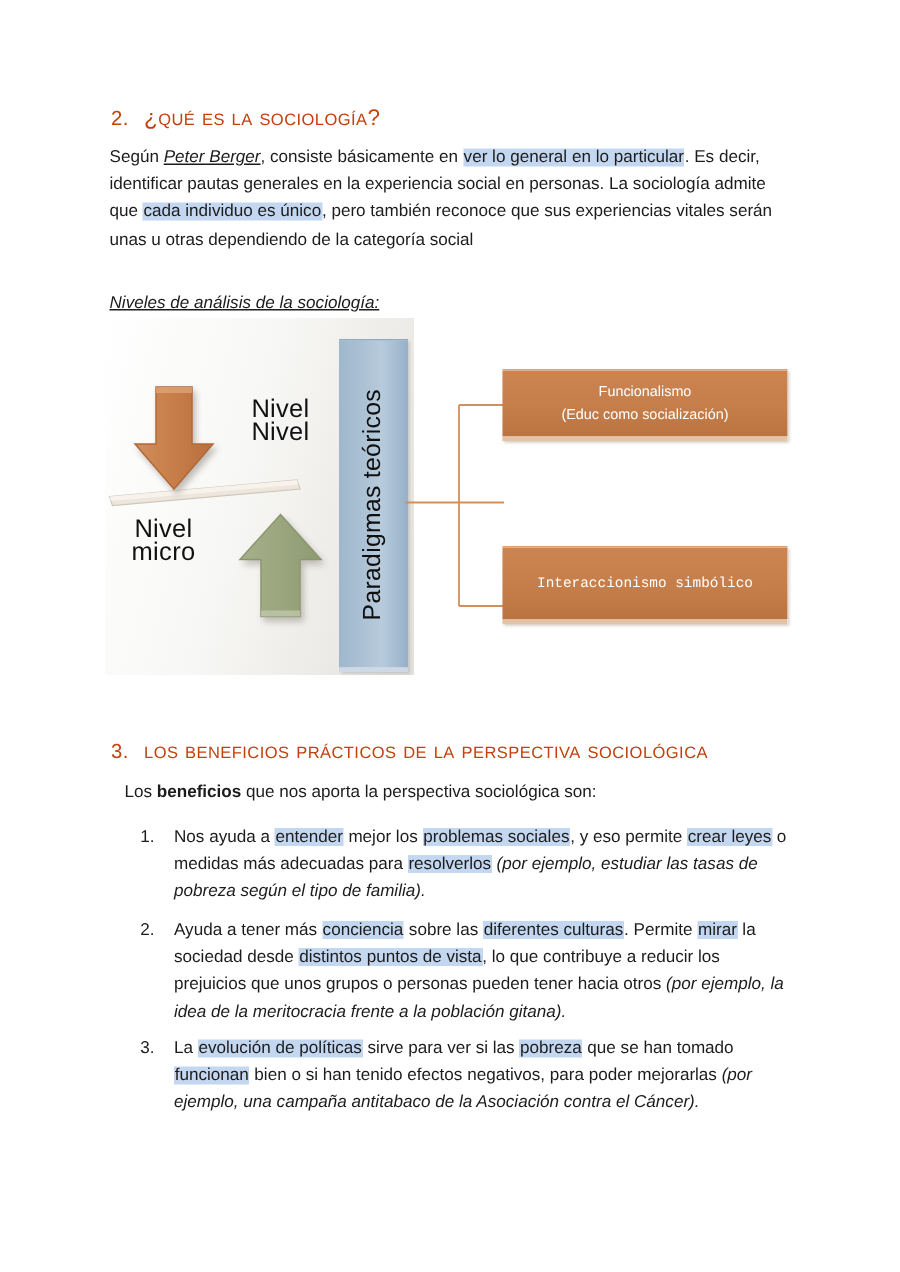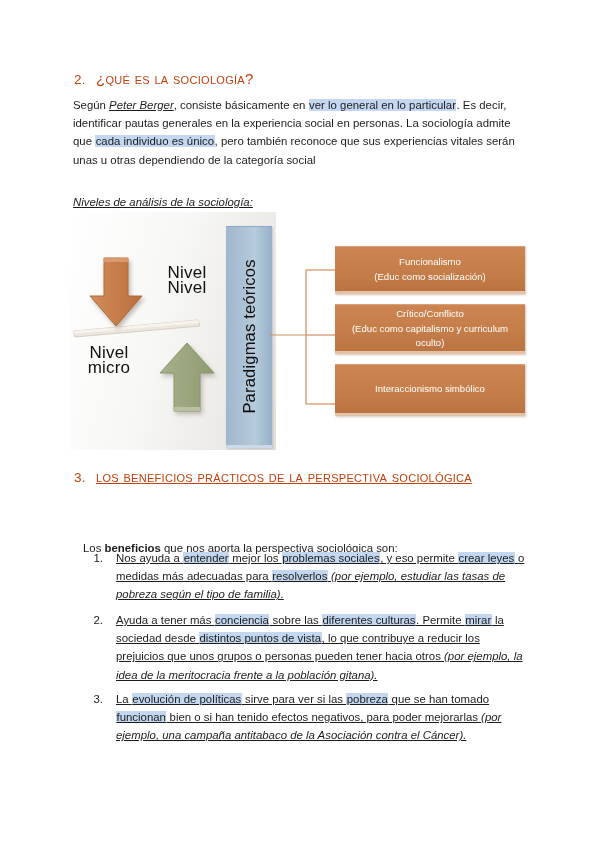--- a/index.html
+++ b/index.html
@@ -40,34 +40,34 @@
     text-transform: none;
     display: inline-block;
     width: 22px;
   }
   .section-heading .ttl {
     font-variant: small-caps;
     font-size: 15px;
   }
 
   #heading-2 { top: 70px; }
-  #heading-3 { top: 468px; text-decoration: underline; }
+  #heading-3 { top: 492px; }
 
   
   .body-par {
     position: absolute;
     left: 73px;
     width: 455px;
     font-size: 11.4px;
     line-height: 18.2px;
     color: #1c1c1c;
     text-align: left;
   }
   #par-intro { top: 96px; }
-  #par-benef { top: 539px; padding-left: 10px; }
+  #par-benef { top: 519px; padding-left: 10px; }
 
   .underline { text-decoration: underline; font-style: italic; }
   .hl {
     background: #c3d7f0;
     padding: 0 0.5px;
   }
   .bold { font-weight: bold; }
   .ital { font-style: italic; }
 
   
@@ -185,21 +185,21 @@
     text-align: center;
     display: flex;
     flex-direction: column;
     align-items: center;
     justify-content: center;
     box-sizing: border-box;
     padding: 3px 6px;
   }
   #obox-1 { top: 34px;  height: 48px; }
   #obox-2 { top: 92px;  height: 50px; }
-  #obox-3 { top: 152px; height: 52px; }
+  #obox-3 { top: 152px; height: 52px; font-family: Liberation Mono, monospace; }
   .obox .t1 { margin-bottom: 1px; }
 
   
   .num-item {
     position: absolute;
     left: 73px;
     width: 455px;
     font-size: 11.4px;
     line-height: 18.2px;
     color: #1c1c1c;
@@ -207,21 +207,20 @@
   .num-item .idx {
     position: absolute;
     left: 12px;
     top: 0;
     width: 18px;
     text-align: right;
   }
   .num-item .txt {
     display: block;
     margin-left: 43px;
-    text-decoration: underline;
   }
   #li-1 { top: 549px; }
   #li-2 { top: 611px; }
   #li-3 { top: 690px; }
 </style>
 </head>
 <body>
 
 <div class="page">
 
@@ -286,24 +285,20 @@
         <line x1="36" y1="44" x2="66" y2="44"></line>
         <line x1="36" y1="109" x2="66" y2="109"></line>
         <line x1="36" y1="178" x2="66" y2="178"></line>
       </g>
     </svg>
 
     <div class="obox" id="obox-1">
       <div class="t1">Funcionalismo</div>
       <div>(Educ como socialización)</div>
     </div>
-    <div class="obox" id="obox-2">
-      <div class="t1">Crítico/Conflicto</div>
-      <div>(Educ como capitalismo y curriculum oculto)</div>
-    </div>
     <div class="obox" id="obox-3">
       <div class="t1">Interaccionismo simbólico</div>
     </div>
   </div>
 
   <div class="section-heading" id="heading-3">
     <span class="num">3.</span><span class="ttl">Los beneficios prácticos de la perspectiva sociológica</span>
   </div>
 
   <div class="body-par" id="par-benef"><span>Los </span><span class="bold">beneficios</span><span> que nos aporta la perspectiva sociológica son:</span></div>

